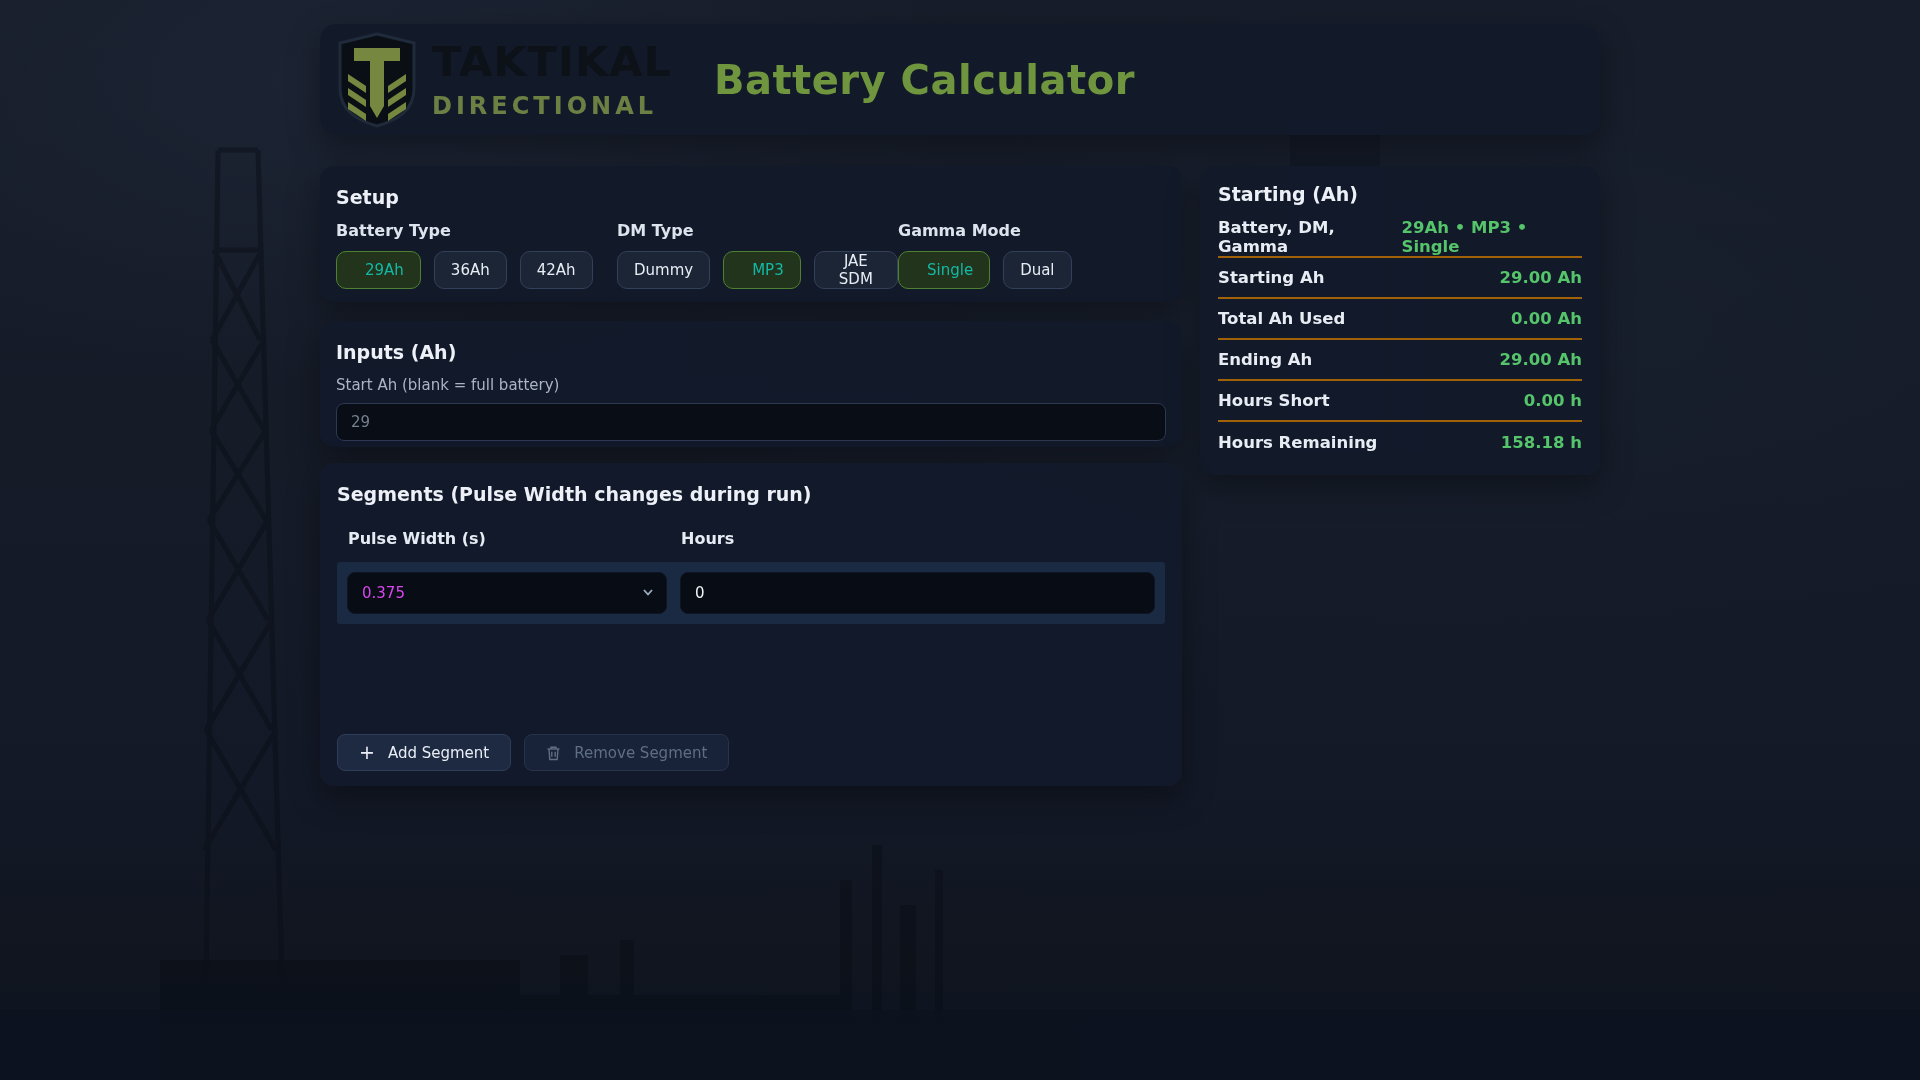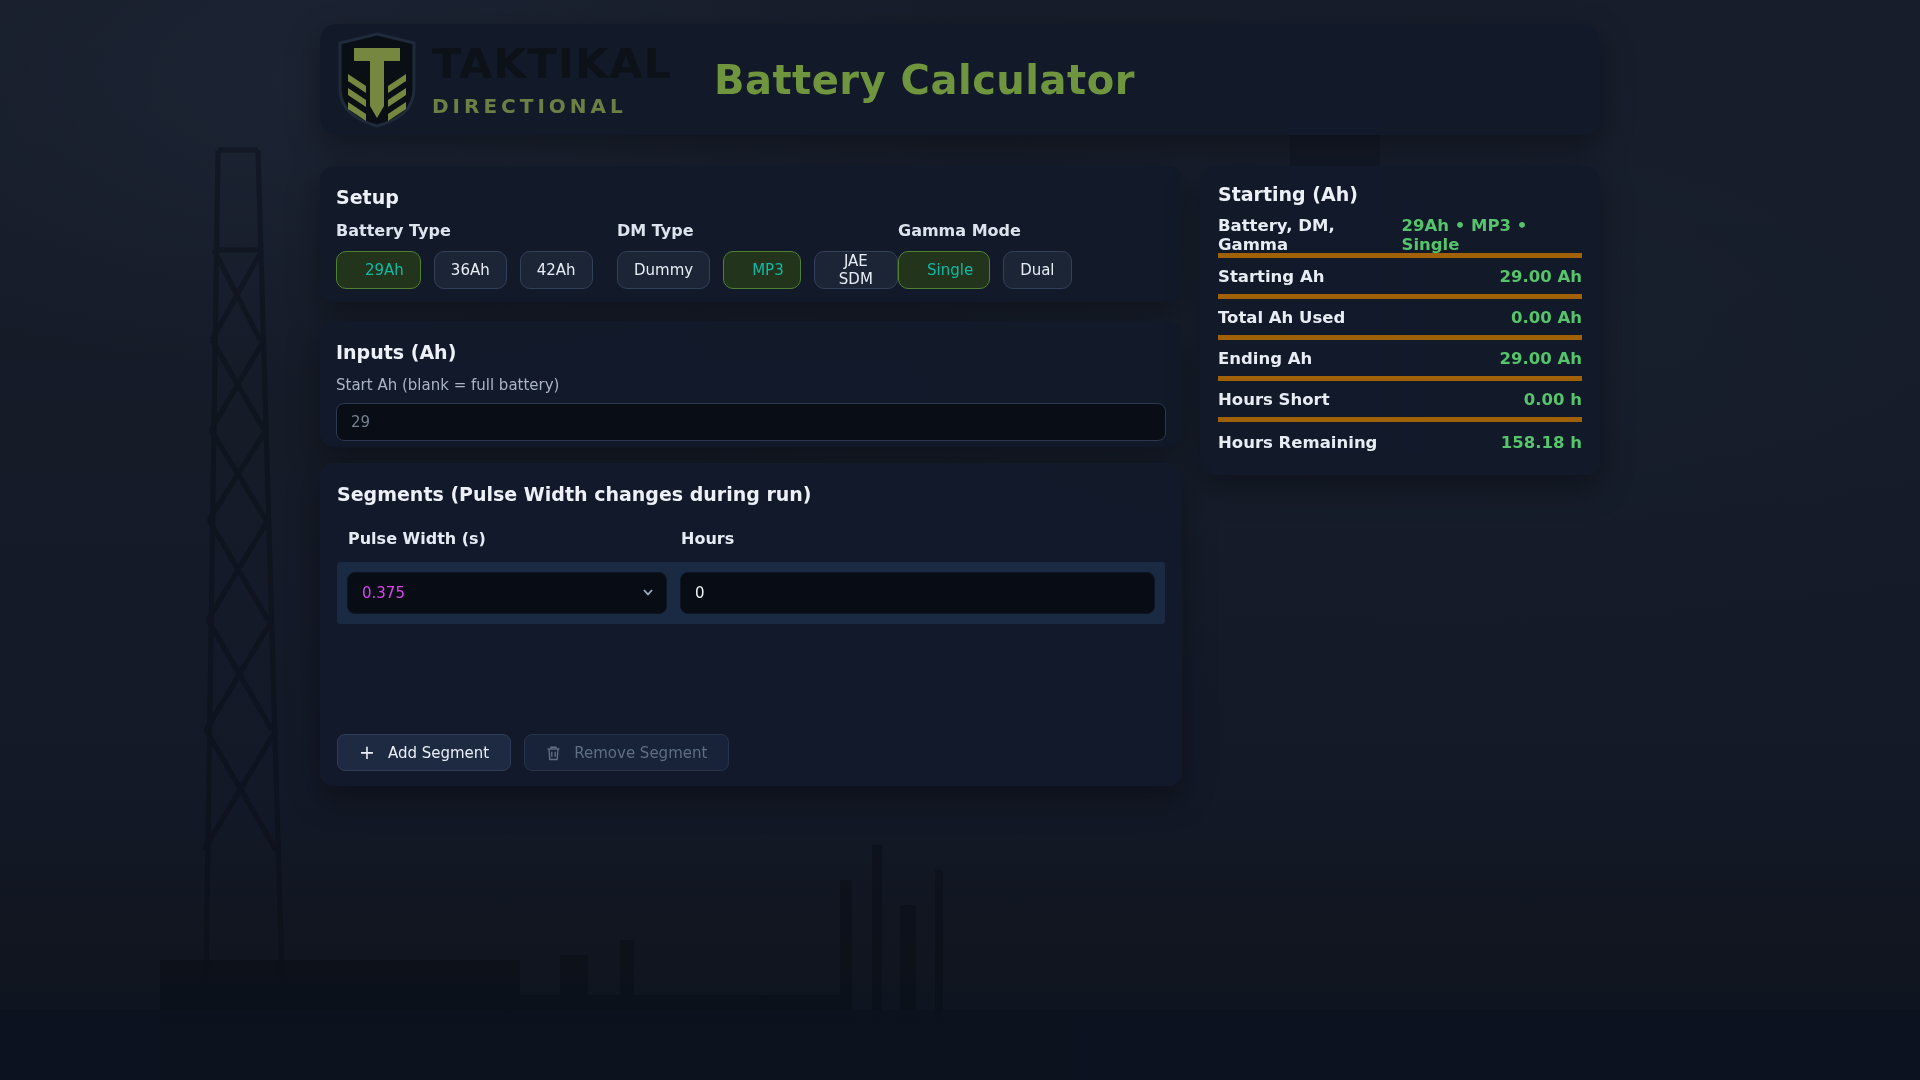--- a/index.html
+++ b/index.html
@@ -20,21 +20,21 @@
   .card {
     background:rgba(19,26,42,.97);
     border-radius:14px;
     box-shadow:0 12px 32px rgba(0,0,0,.35);
   }
   
   .header-card { height:111px; border-radius:16px; display:flex; align-items:center; padding:0 16px; margin-bottom:31px; }
   .logo { width:82px; height:96px; flex:0 0 82px; margin-right:14px; }
   .wordmark { width:262px; line-height:1; }
   .brand-main { font-size:43px; font-weight:900; letter-spacing:1px; color:#0d1118; transform:scaleY(.96); }
-  .brand-sub { font-size:20px; font-weight:800; letter-spacing:4px; color:#6d8044; margin-top:10px; }
+  .brand-sub { font-size:24px; font-weight:800; letter-spacing:4px; color:#6d8044; margin-top:10px; }
   .app-title { font-size:40px; font-weight:800; color:#6f963e; margin-left:20px; letter-spacing:.5px; }
   
   .columns { display:flex; gap:18px; }
   .col-main { width:862px; flex:0 0 862px; }
   .col-side { width:400px; flex:0 0 400px; }
   
   .setup-card { height:136px; padding:20px 16px 0; margin-bottom:19px; }
   .card-heading { font-size:19px; font-weight:700; color:#edf1f7; }
   .setup-groups { display:flex; margin-top:13px;align-items:center; }
   .group { width:281px; }
@@ -82,21 +82,21 @@
     background:#1d2a42; border:1px solid #2f3d59; color:#e9eef6;
     font-size:15px; font-family:inherit; padding:0 21px; cursor:pointer;
   }
   .action-btn.disabled { background:#17213423; background-color:#18233a; border-color:#273348; color:#5f6e83; cursor:default; }
   .plus-glyph { font-size:19px; font-weight:400; line-height:1; }
   
   .total-card { height:50px; border-radius:12px; display:flex; align-items:center; padding:0 18px; margin-top:4px; margin-bottom:20px; }
   .total-text { font-size:17px; font-weight:700; color:#eef2f7; }
   .results-card { height:309px; padding:17px 18px 0; }
   .results-rows { margin-top:12px; }
-  .result-row { height:41px; display:flex; align-items:center; justify-content:space-between; border-bottom:5px solid #a16207; }
+  .result-row { height:41px; display:flex; align-items:center; justify-content:space-between; border-bottom:2px solid #a16207; }
   .result-row:last-child { border-bottom:none; }
   .result-label { font-size:16.5px; font-weight:700; color:#e8edf4; }
   .result-value { font-size:16.5px; font-weight:700; color:#55c46a; }
 </style>
 </head>
 <body>
 
 <svg class="bg-art" width="1920" height="1080" viewBox="0 0 1920 1080">
   <g stroke="#0a0e16" stroke-width="5" fill="none" opacity=".8">
     <line x1="218" y1="150" x2="206" y2="980"></line>

